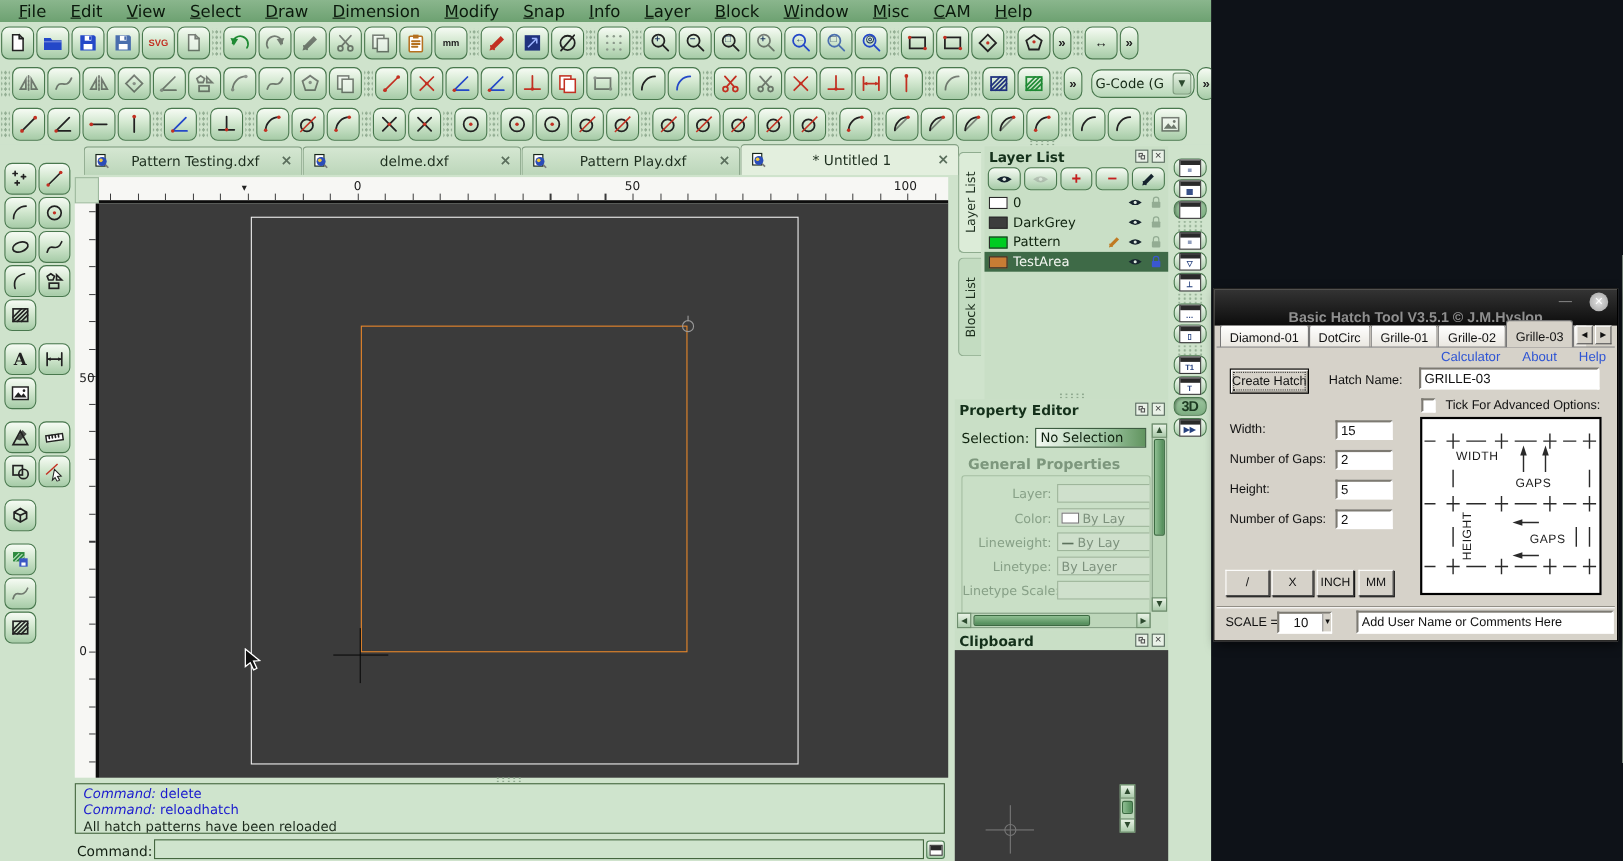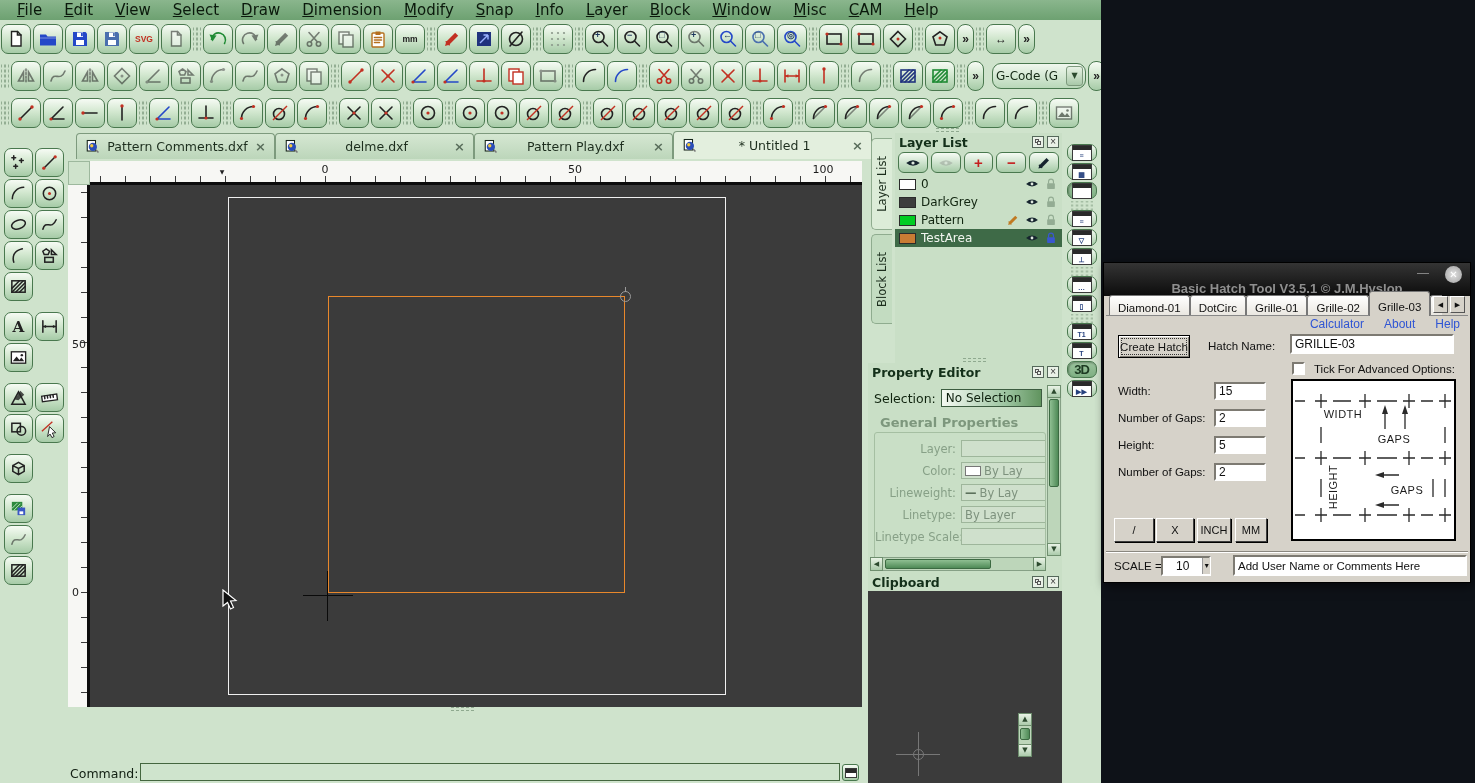--- a/index.html
+++ b/index.html
@@ -900,21 +900,21 @@
         <svg viewBox="0 0 20 20" class="ic">
           <use href="#sym-image"></use>
         </svg>
       </button>
     </div>
   <div id="tabbar">
       <div class="doctab">
         <svg viewBox="0 0 20 20" class="ic">
           <use href="#sym-tabicon"></use>
         </svg>
-        <span class="dtlabel">Pattern Comments.dxf</span>
+        <span class="dtlabel">Pattern Testing.dxf</span>
         <span class="dtclose">×</span>
       </div>
       <div class="doctab">
         <svg viewBox="0 0 20 20" class="ic">
           <use href="#sym-tabicon"></use>
         </svg>
         <span class="dtlabel">delme.dxf</span>
         <span class="dtclose">×</span>
       </div>
       <div class="doctab">
@@ -1299,20 +1299,25 @@
       <button class="rsbtn">
         <span class="winic">
           <span class="wing">▶▶</span>
         </span>
       </button>
     </div>
 
   <div class="grip" style="left:450px;top:706px;width:26px;height:5px"></div>
   <div class="grip" style="left:935px;top:127px;width:26px;height:5px"></div>
   <div class="grip" style="left:962px;top:357px;width:26px;height:5px"></div>
+  <div id="cmdhistbox">
+      <div class="cline cmd"><span class="clab">Command: </span><span class="ctext">delete</span></div>
+      <div class="cline cmd"><span class="clab">Command: </span><span class="ctext">reloadhatch</span></div>
+      <div class="cline msg"><span class="ctext">All hatch patterns have been reloaded</span></div>
+    </div>
   <div id="cmdscroll">
     <span class="vs-a" style="top:-1px;left:-1px;right:-1px">▲</span>
     <span class="vs-th"></span>
     <span class="vs-a" style="bottom:-1px;left:-1px;right:-1px">▼</span>
   </div>
   <span id="promptlabel">Command:</span>
   <input id="promptinput" type="text" style="">
   <button id="promptbtn">
       <span class="winic" style="width:12px;height:10px"></span>
     </button>

